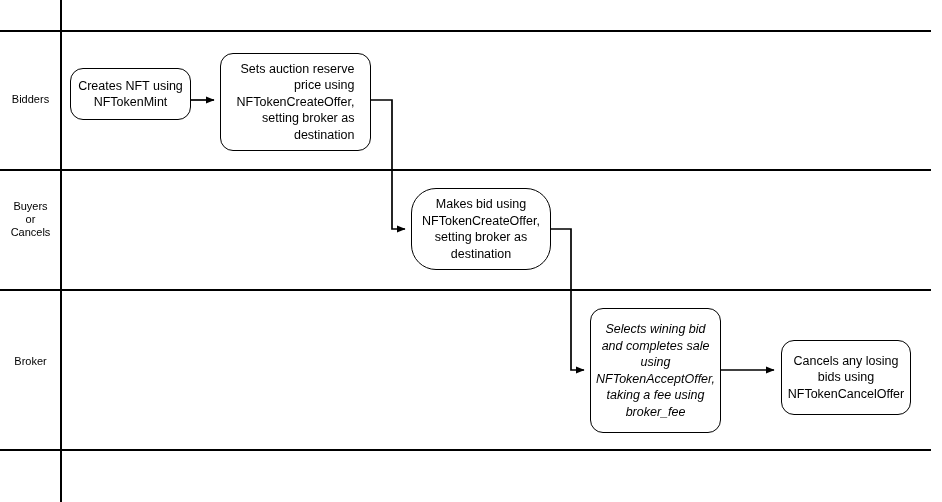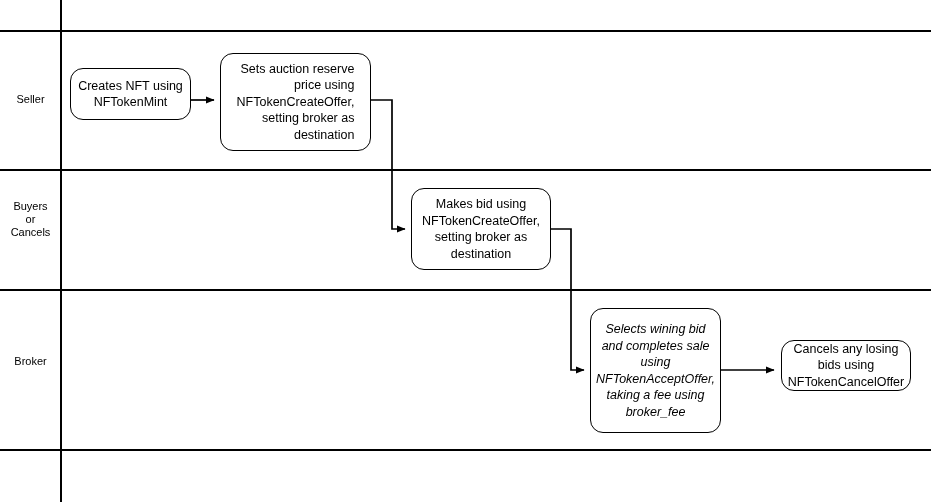--- a/index.html
+++ b/index.html
@@ -71,44 +71,44 @@
       </marker>
     </defs>
     <g stroke="#000000" stroke-width="1.7" fill="none">
       <path d="M 191 100 L 214 100" marker-end="url(#arrowhead)"></path>
       <path d="M 371 100 L 392 100 L 392 229 L 405 229" marker-end="url(#arrowhead)"></path>
       <path d="M 551 229 L 571 229 L 571 370 L 584 370" marker-end="url(#arrowhead)"></path>
       <path d="M 721 370 L 774 370" marker-end="url(#arrowhead)"></path>
     </g>
   </svg>
 
-  <div class="lane-label" style="top:93px;">Seller</div>
+  <div class="lane-label" style="top:93px;">Bidders</div>
   <div class="lane-label" style="top:200px;">Buyers
 or
 Cancels</div>
   <div class="lane-label" style="top:355px;">Broker</div>
 
   <div class="node" style="left:70px; top:68px; width:121px; height:52px;">Creates NFT using
 NFTokenMint</div>
 
   <div class="node" style="left:220px; top:53px; width:151px; height:98px;text-align:right;">Sets auction reserve
 price using
 NFTokenCreateOffer,
 setting broker as
 destination</div>
 
-  <div class="node" style="left:411px; top:188px; width:140px; height:82px;">Makes bid using
+  <div class="node" style="left:411px; top:188px; width:140px; height:82px;border-radius:25px;">Makes bid using
 NFTokenCreateOffer,
 setting broker as
 destination</div>
 
   <div class="node" style="left:590px; top:308px; width:131px; height:125px;font-style:italic;">Selects wining bid
 and completes sale
 using
 NFTokenAcceptOffer,
 taking a fee using
 broker_fee</div>
 
-  <div class="node" style="left:781px; top:340px; width:130px; height:51px;">Cancels any losing
+  <div class="node" style="left:781px; top:340px; width:130px; height:75px;">Cancels any losing
 bids using
 NFTokenCancelOffer</div>
 
 </div>
 
 </body></html>

